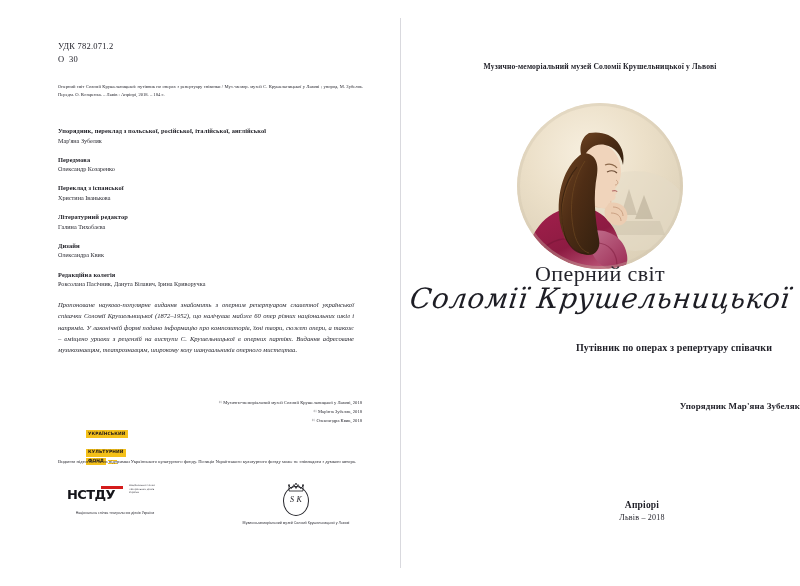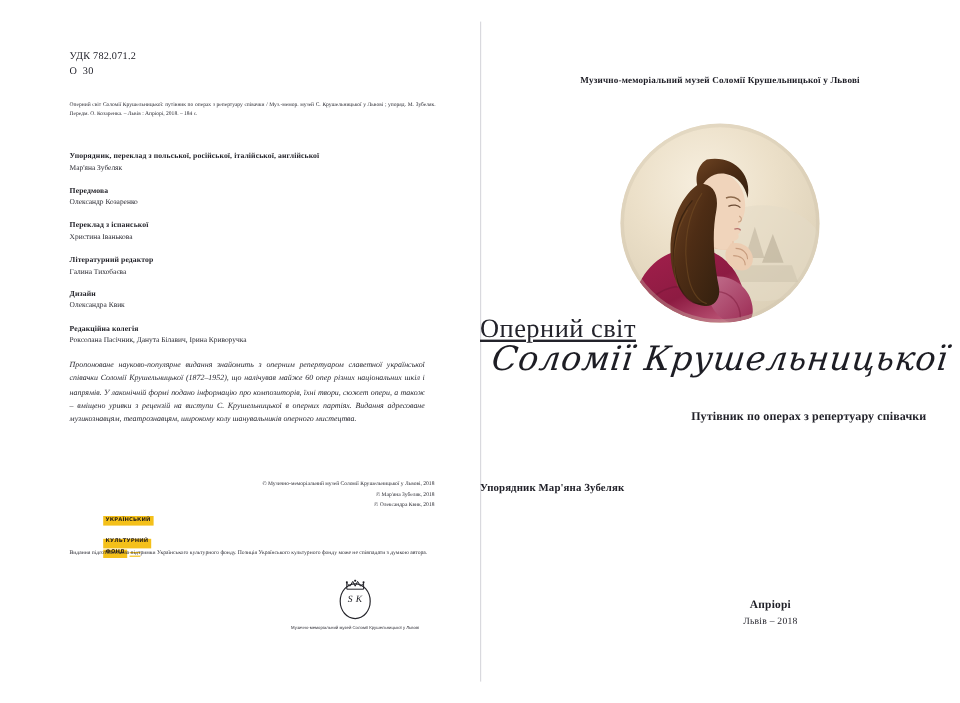--- a/index.html
+++ b/index.html
@@ -261,25 +261,25 @@
     overflow: hidden;
     background: #e9dfcd;
   }
   .portrait svg { display: block; }
 
   .title-main {
     position: absolute;
     left: 0;
     top: 262px;
     width: 400px;
+    text-align: center;
     font-size: 22px;
     letter-spacing: .4px;
     color: #23232b;
     line-height: 1.1;
-    text-decoration: underline;
   }
 
   .title-script {
     position: absolute;
     left: 0;
     top: 283px;
     width: 400px;
     text-align: center;
     font-family: "DejaVu Serif", serif;
     font-style: italic;
@@ -300,21 +300,21 @@
     font-weight: bold;
     letter-spacing: .1px;
     color: #22222a;
   }
 
   .compiler {
     position: absolute;
     left: 0;
     top: 401px;
     width: 400px;
-    text-align: left;
+    text-align: right;
     font-size: 9px;
     font-weight: bold;
     letter-spacing: .1px;
     color: #22222a;
   }
 
   .publisher {
     position: absolute;
     left: 0;
     top: 498px;
@@ -393,20 +393,28 @@
           <div class="ucf-bar"></div>
           <div class="ucf-bar"></div>
         </div>
       </div>
     </div>
 
     <div class="support-note">Видання підготовлено за підтримки Українського культурного фонду. Позиція Українського культурного фонду може не співпадати з думкою автора.</div>
 
     <div class="bottom-logos">
 
+      <div class="logo-nstdu">
+        <div class="nstdu-mark">
+          <div class="nstdu-redbar"></div>
+          <div class="nstdu-text">НСТДУ</div>
+          <div class="nstdu-side">Національна спілка театральних діячів України</div>
+        </div>
+        <div class="logo-caption">Національна спілка театральних діячів України</div>
+      </div>
 
       <div class="logo-museum">
         <div class="seal">
           <svg class="seal-crown" viewBox="0 0 32 18">
             <path d="M2 16 L2 6 L7 11 L12 3 L16 11 L20 3 L25 11 L30 6 L30 16 Z" fill="none" stroke="#1a1a20" stroke-width="1.6"></path>
             <circle cx="2" cy="4.5" r="1.8" fill="#1a1a20"></circle>
             <circle cx="16" cy="1.8" r="1.8" fill="#1a1a20"></circle>
             <circle cx="30" cy="4.5" r="1.8" fill="#1a1a20"></circle>
           </svg>
           <div class="seal-oval"></div>

